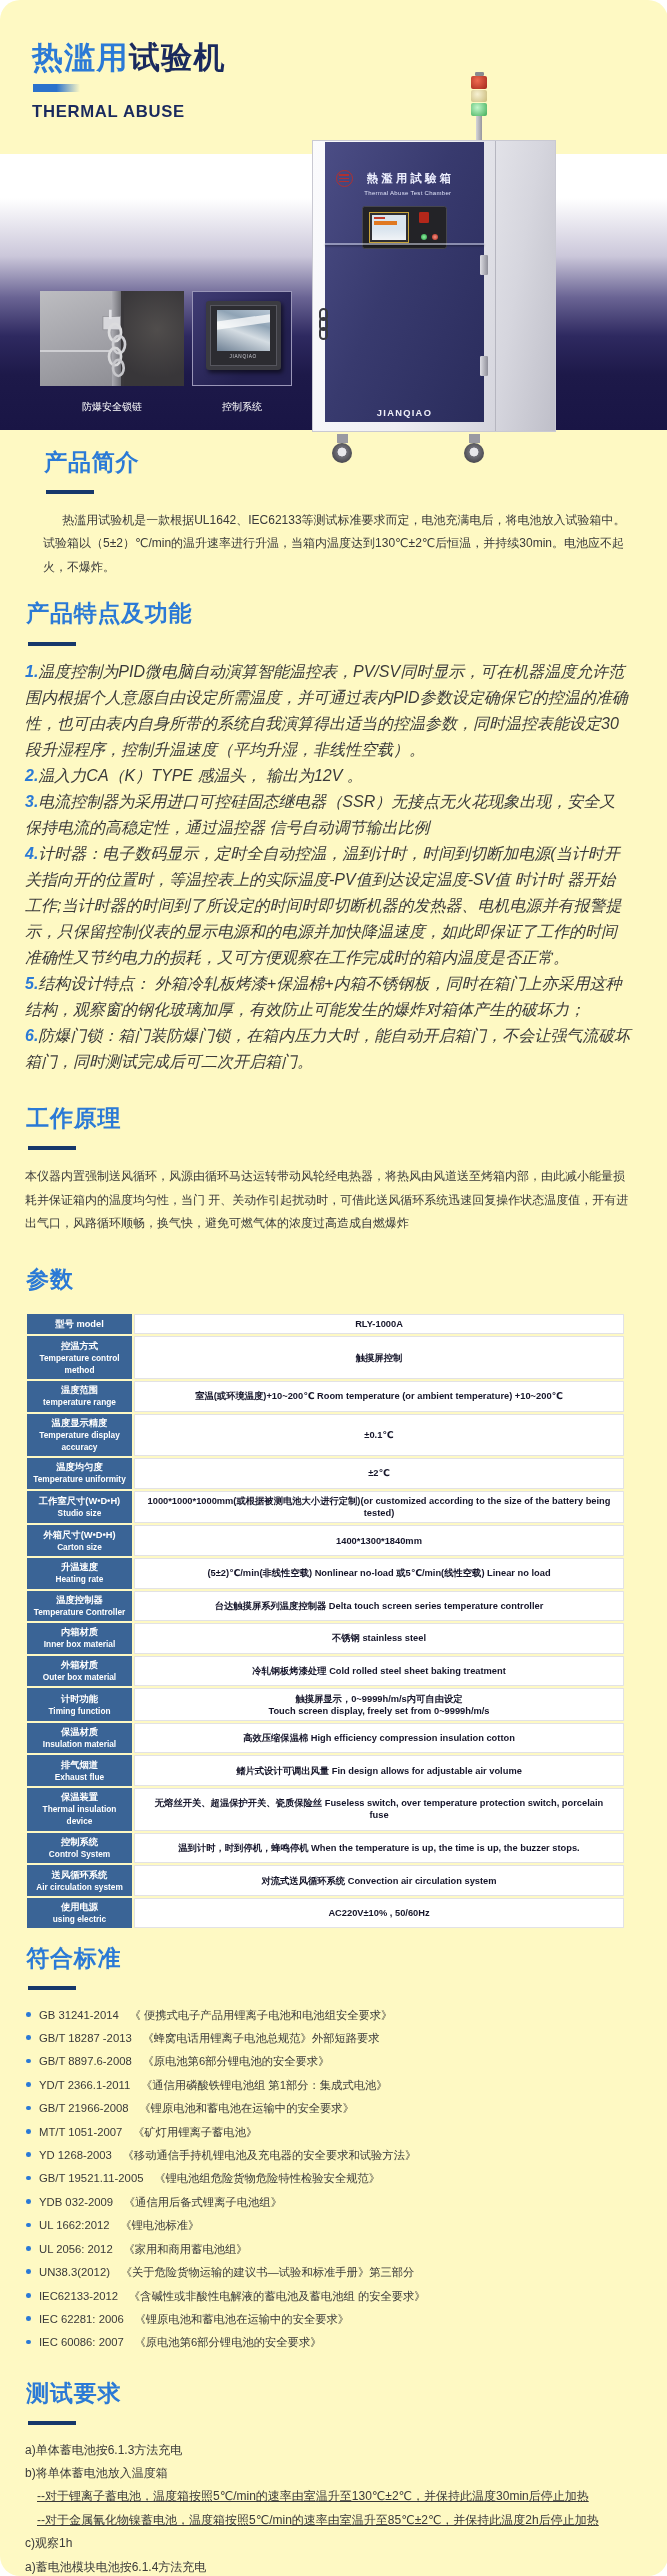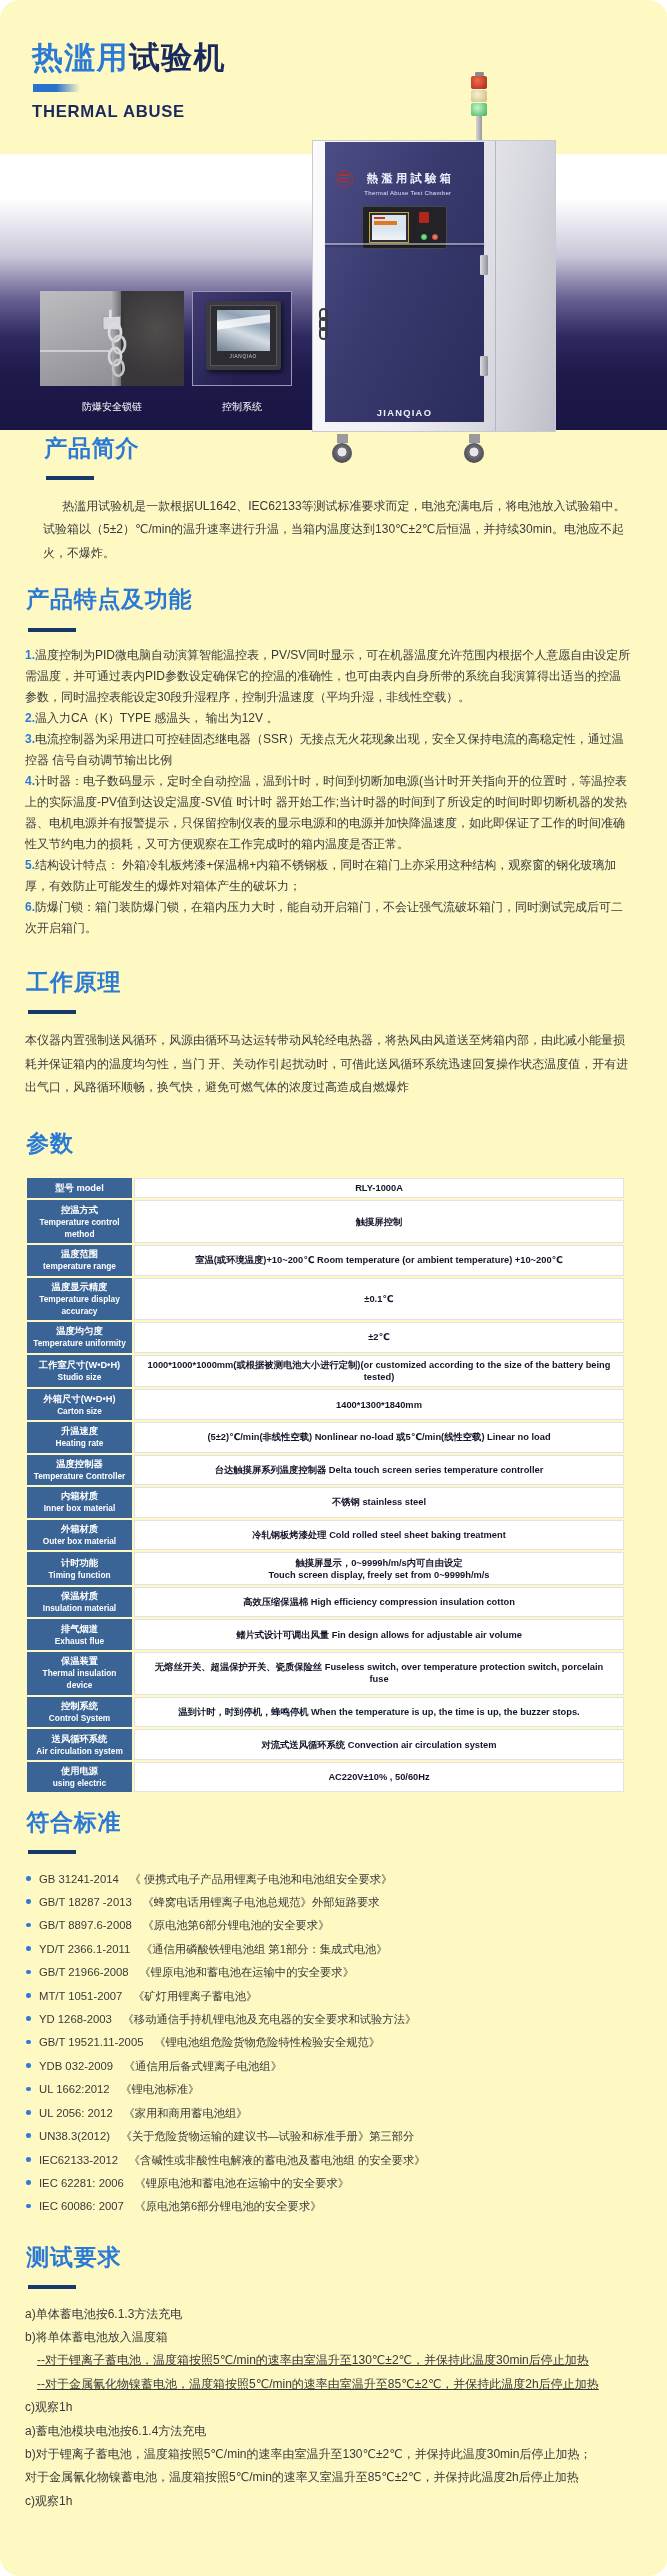--- a/index.html
+++ b/index.html
@@ -78,24 +78,24 @@
   .label1 { left:40px; width:144px; }
   .label2 { left:192px; width:100px; }
 
   
   .sec { padding:0 37px 0 25px; }
   .sec h2 { color:#2b7ad6; font-size:23px; font-weight:bold; letter-spacing:0.7px; margin-left:1.3px; line-height:29px; }
   .bar { width:48px; height:4px; background:#16386b; margin:13.4px 0 0 2.7px; }
   .para { margin-top:14.7px; font-size:12px; color:#3a3a3a; line-height:23.4px; }
   .indent { text-indent:1.6em; }
 
-  .sec-intro { margin-top:4px;padding-left:43px; }
+  .sec-intro { margin-top:18px;padding-left:43px; }
   .sec-features { margin-top:20px; }
   .features { margin-top:13.4px; }
-  .feat { font-size:12px; color:#3a3a3a; line-height:21px; }
+  .feat { font-size:16px; color:#3a3a3a; line-height:26px;font-style:italic; }
   .fnum { color:#2b7ad6; font-weight:bold; }
   .sec-principle { margin-top:29px; }
 
   .sec-params { margin-top:30px; }
   .ptable { width:601px; margin-top:17.4px; border-collapse:separate; border-spacing:2px; }
   .ptable th { width:105px; background:#3a6496; color:#fff; text-align:center; vertical-align:middle; padding:3.3px 4px; }
   .ptable .lcn { font-size:9.3px; font-weight:bold; line-height:12px; }
   .ptable .len { font-size:8.3px; font-weight:bold; line-height:12px; }
   .ptable td { background:#fff; border:0.7px solid #e2e2e6; color:#15152a; font-size:9.3px; font-weight:bold;
     text-align:center; vertical-align:middle; padding:3.3px 9.3px; line-height:12px; white-space:pre-line; }

